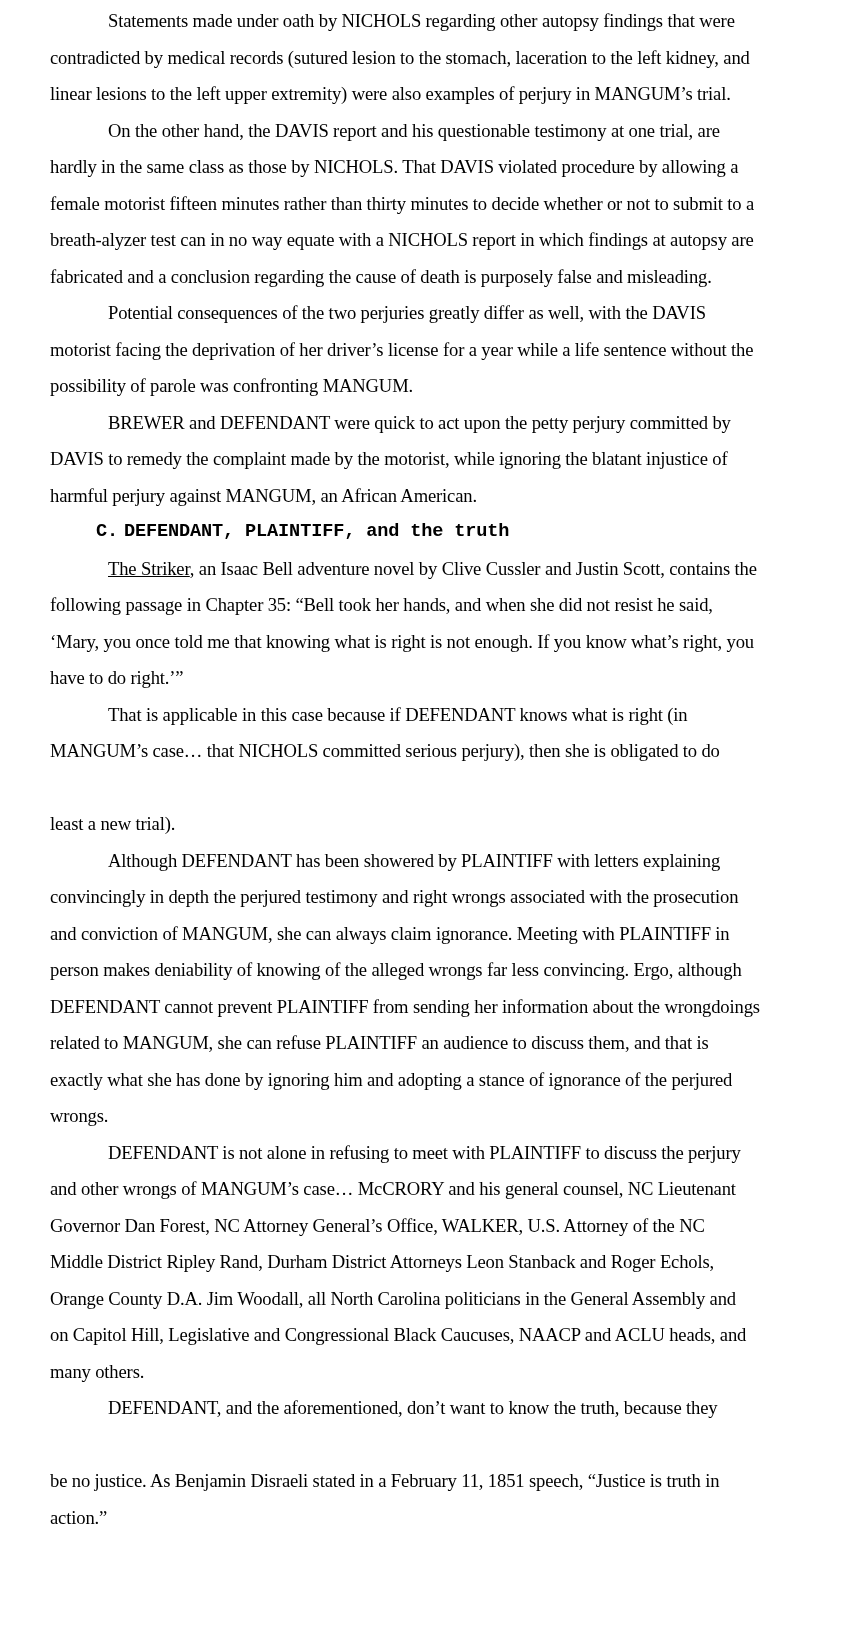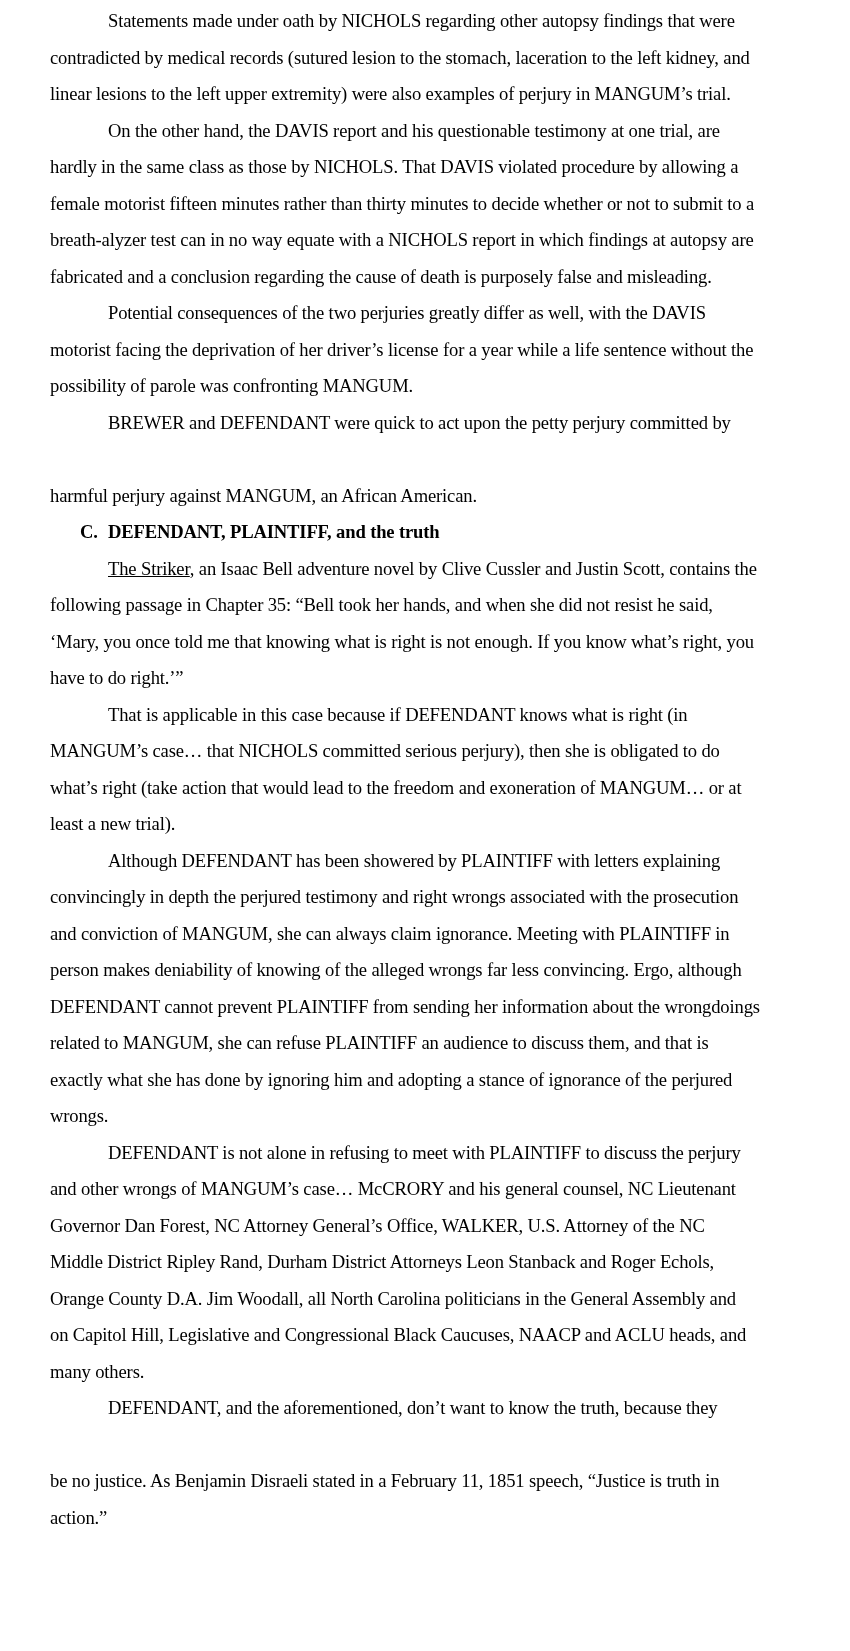--- a/index.html
+++ b/index.html
@@ -27,22 +27,23 @@
     left: 50px;
     font-size: 18.6px;
     line-height: 22px;
     white-space: nowrap;
     letter-spacing: -0.15px;
   }
   .indent {
     left: 108px;
   }
   .heading {
-    left: 80px;
+    left: 96px;
     font-weight: bold;
+    font-family: Liberation Mono, monospace;
   }
   .heading .label {
     display: inline-block;
     width: 28px;
   }
   u {
   }
 </style>
 </head>
 <body>
@@ -57,36 +58,36 @@
   <div class="line" style="top:156px">hardly in the same class as those by NICHOLS.  That DAVIS violated procedure by allowing a</div>
   <div class="line" style="top:193px">female motorist fifteen minutes rather than thirty minutes to decide whether or not to submit to a</div>
   <div class="line" style="top:229px">breath-alyzer test can in no way equate with a NICHOLS report in which findings at autopsy are</div>
   <div class="line" style="top:266px">fabricated and a conclusion regarding the cause of death is purposely false and misleading.</div>
 
   <div class="line indent" style="top:302px">Potential consequences of the two perjuries greatly differ as well, with the DAVIS</div>
   <div class="line" style="top:339px">motorist facing the deprivation of her driver’s license for a year while a life sentence without the</div>
   <div class="line" style="top:375px">possibility of parole was confronting MANGUM.</div>
 
   <div class="line indent" style="top:412px">BREWER and DEFENDANT were quick to act upon the petty perjury committed by</div>
+  <div class="line" style="top:448px">DAVIS to remedy the complaint made by the motorist, while ignoring the blatant injustice of</div>
   <div class="line" style="top:485px">harmful perjury against MANGUM, an African American.</div>
 
   <div class="line heading" style="top:521px">
     <span class="label">C.</span><span>DEFENDANT, PLAINTIFF, and the truth</span>
   </div>
 
   <div class="line indent" style="top:558px">
     <u>The Striker</u><span>, an Isaac Bell adventure novel by Clive Cussler and Justin Scott, contains the</span>
   </div>
   <div class="line" style="top:594px">following passage in Chapter 35: “Bell took her hands, and when she did not resist he said,</div>
   <div class="line" style="top:631px">‘Mary, you once told me that knowing what is right is not enough.  If you know what’s right, you</div>
   <div class="line" style="top:667px">have to do right.’”</div>
 
   <div class="line indent" style="top:704px">That is applicable in this case because if DEFENDANT knows what is right (in</div>
   <div class="line" style="top:740px">MANGUM’s case… that NICHOLS committed serious perjury), then she is obligated to do</div>
-  <div class="line" style="top:777px">what’s right (take action that would lead to the freedom and exoneration of MANGUM… or at</div>
   <div class="line" style="top:813px">least a new trial).</div>
 
   <div class="line indent" style="top:850px">Although DEFENDANT has been showered by PLAINTIFF with letters explaining</div>
   <div class="line" style="top:886px">convincingly in depth the perjured testimony and right wrongs associated with the prosecution</div>
   <div class="line" style="top:923px">and conviction of MANGUM, she can always claim ignorance.  Meeting with PLAINTIFF in</div>
   <div class="line" style="top:959px">person makes deniability of knowing of the alleged wrongs far less convincing.  Ergo, although</div>
   <div class="line" style="top:996px">DEFENDANT cannot prevent PLAINTIFF from sending her information about the wrongdoings</div>
   <div class="line" style="top:1032px">related to MANGUM, she can refuse PLAINTIFF an audience to discuss them, and that is</div>
   <div class="line" style="top:1069px">exactly what she has done by ignoring him and adopting a stance of ignorance of the perjured</div>
   <div class="line" style="top:1105px">wrongs.</div>

